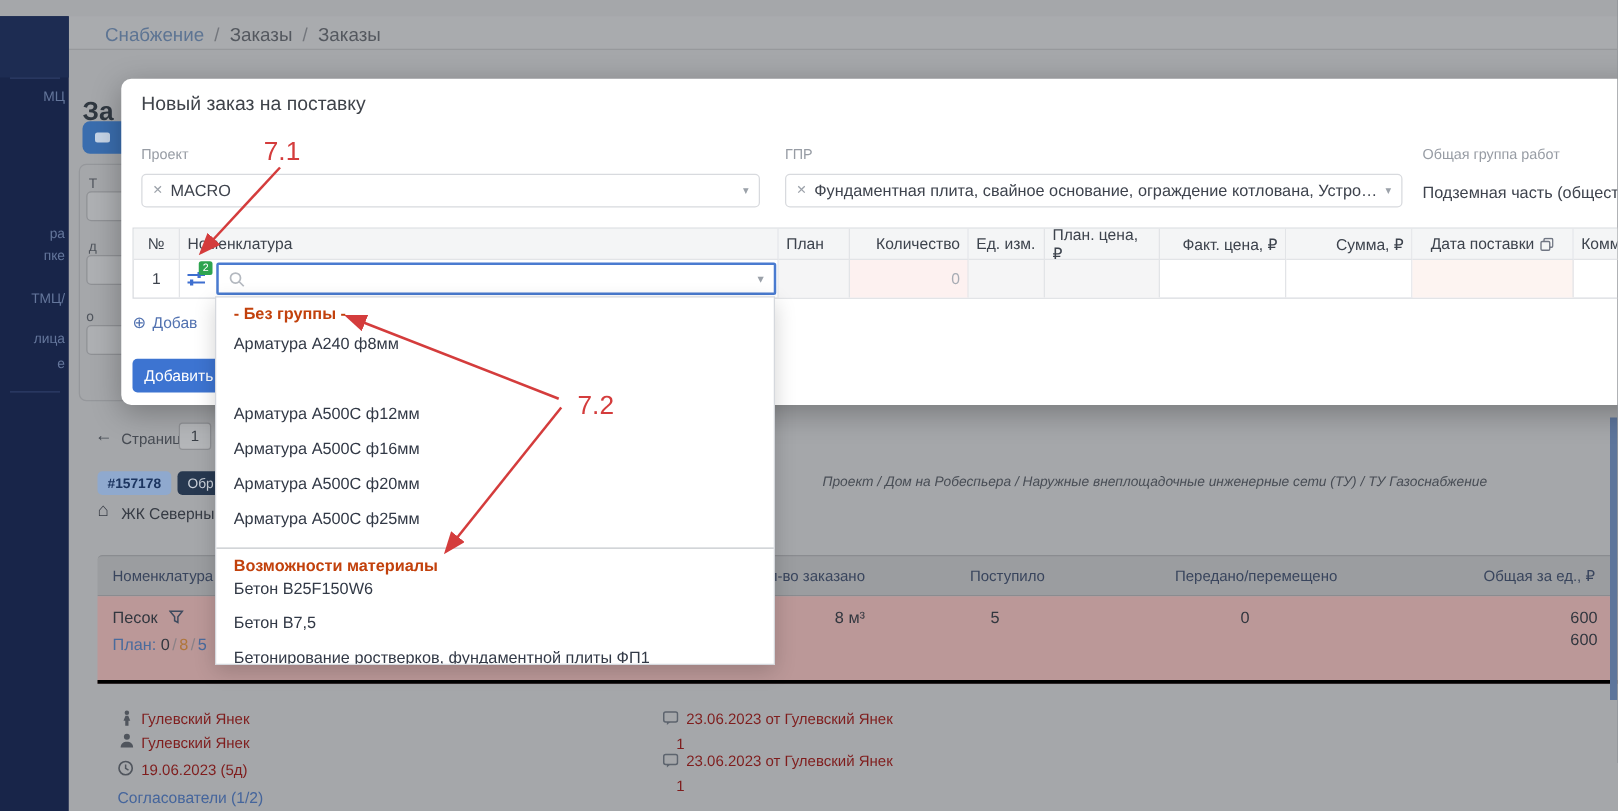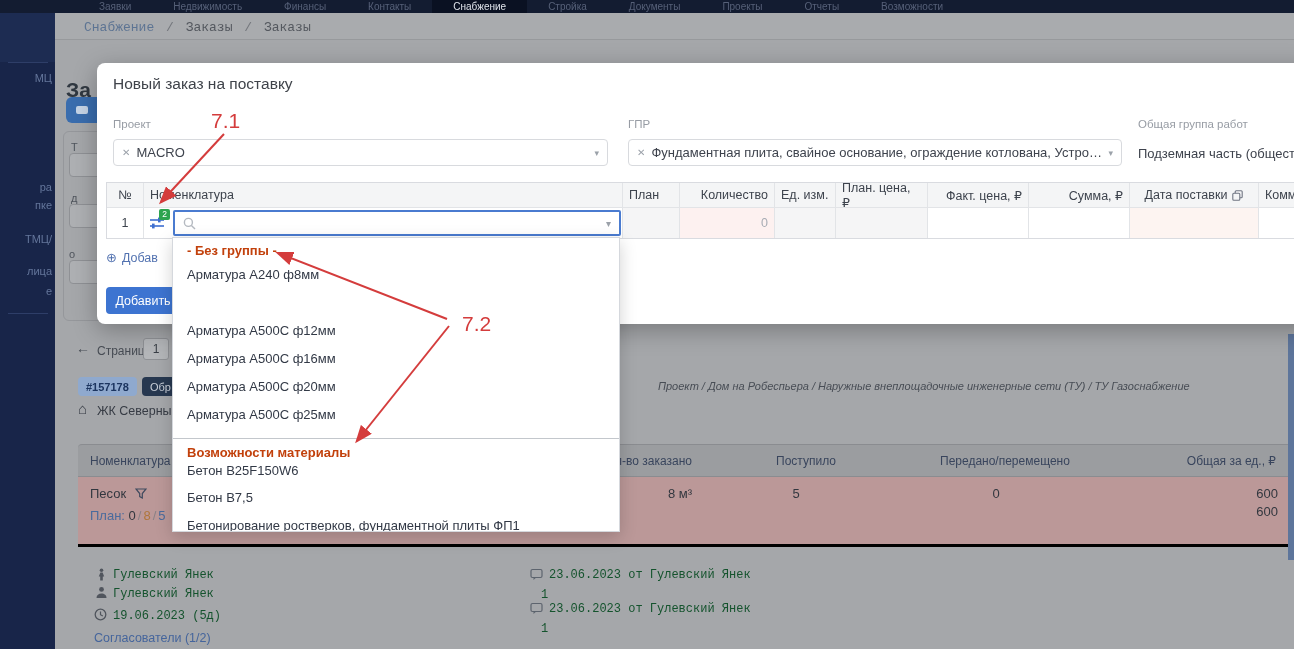--- a/index.html
+++ b/index.html
@@ -7,21 +7,21 @@
   .stage { position:relative; width:1294px; height:649px; overflow:hidden; background:#a5a7aa; }
   .abs { position:absolute; }
 
   
   .topnav { left:0; top:0; width:1294px; height:13px; background:#131c31; display:flex; align-items:center; overflow:hidden; }
   .nav-item { padding:0 21px; font-size:10px; line-height:13px; color:#566078; white-space:nowrap; cursor:pointer; }
   .nav-item.active { background:#0a1122; color:#dfe3ea; }
 
   
   .crumbbar { left:55px; top:13px; width:1239px; height:27px; background:#a9abae; border-bottom:1px solid #97999c; }
-  .crumbs { position:absolute; left:29px; top:7px; font-size:13px; color:#54585f;font-family:Liberation Mono, monospace; }
+  .crumbs { position:absolute; left:29px; top:7px; font-size:15px; color:#54585f; }
   .crumb-link { color:#5d7493; cursor:pointer; }
   .crumb-sep { color:#73767c; padding:0 4px; }
 
   
   .sidebar { left:0; top:13px; width:55px; height:636px; background:#182549; }
   .sidebar .topblock { position:absolute; left:0; top:0; width:55px; height:49px; background:#1d2c52; }
   .side-div { position:absolute; left:8px; width:40px; height:1px; background:#2e3e68; }
   .side-frag { position:absolute; right:3px; font-size:11px; color:#64769b; white-space:nowrap; cursor:pointer; }
 
   
@@ -43,21 +43,21 @@
   .bt-head { left:78px; top:444px; width:1216px; height:33px; background:#9b9da0; border-top:1px solid #8a8c90; border-bottom:1px solid #8a8c90; border-radius:4px 4px 0 0; }
   .bt-head span { position:absolute; top:9px; font-size:12px; font-weight:500; color:#39455d; white-space:nowrap; }
   .bt-row { left:78px; top:477px; width:1216px; height:70px; background:#bb9898; border-bottom:3px solid #000000; }
   .bt-row .cell { position:absolute; font-size:13px; color:#32373f; white-space:nowrap; }
   .blue-val { color:#4a6b9d; }
   .orange-val { color:#b0763b; }
   .plan-sep { color:#8a8186; padding:0 2px; }
   .price-alt { color:#a3a0a1; }
 
   .ppl-icon { position:absolute; width:13px; height:13px; }
-  .ppl-text { position:absolute; font-size:12px; color:#14532d; white-space:nowrap;font-family:Liberation Mono, monospace; }
+  .ppl-text { position:absolute; font-size:12px; color:#7f1d1d; white-space:nowrap; }
   .approvers { position:absolute; font-size:12.5px; color:#45659c; cursor:pointer; }
   .right-strip { left:1288px; top:334px; width:6px; height:226px; background:#5d759b; }
 
   
   .modal { left:97px; top:63px; width:1221px; height:261px; background:#ffffff; border-radius:8px; box-shadow:0 6px 24px rgba(0,0,0,.28); z-index:20; }
   .modal-title { position:absolute; left:16px; top:12px; font-size:15.5px; font-weight:500; color:#3f434a; }
   .f-label { position:absolute; font-size:11.5px; color:#979ca4; }
   .f-select { position:absolute; height:27px; border:1px solid #d8dade; border-radius:4px; background:#fff; display:flex; align-items:center; padding:0 8px; gap:6px; font-size:13px; color:#3e434d; cursor:pointer; }
   .f-select .val { overflow:hidden; white-space:nowrap; text-overflow:ellipsis; flex:1; }
   .x-ico { color:#9ba1a9; font-size:10px; cursor:pointer; flex:none; }
@@ -93,32 +93,20 @@
   .dd-div { position:absolute; left:0; width:448px; height:1px; background:#c3c7cc; }
 
   .anno { left:0; top:0; z-index:40; pointer-events:none; }
   svg { display:block; }
 </style>
 </head>
 <body>
 
 <div class="stage">
 
-  <div class="topnav abs">
-    <span class="nav-item" style="margin-left:78px">Заявки</span>
-    <span class="nav-item">Недвижимость</span>
-    <span class="nav-item">Финансы</span>
-    <span class="nav-item">Контакты</span>
-    <span class="nav-item active">Снабжение</span>
-    <span class="nav-item">Стройка</span>
-    <span class="nav-item">Документы</span>
-    <span class="nav-item">Проекты</span>
-    <span class="nav-item">Отчеты</span>
-    <span class="nav-item">Возможности</span>
-  </div>
 
   <div class="crumbbar abs">
     <div class="crumbs">
       <span class="crumb-link">Снабжение</span>
       <span class="crumb-sep">/</span>
       <span>Заказы</span>
       <span class="crumb-sep">/</span>
       <span>Заказы</span>
     </div>
   </div>

